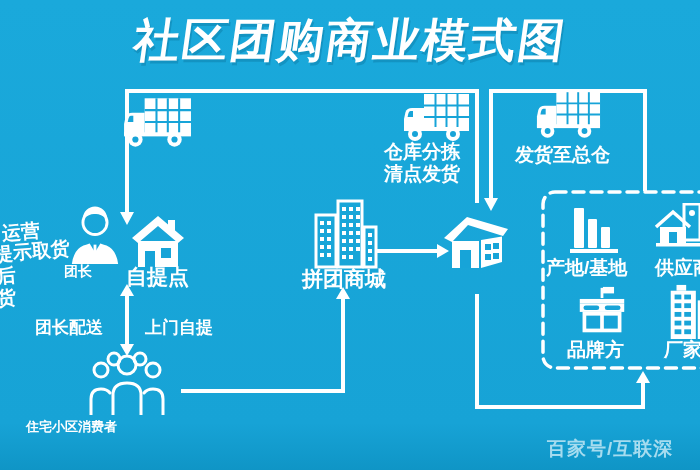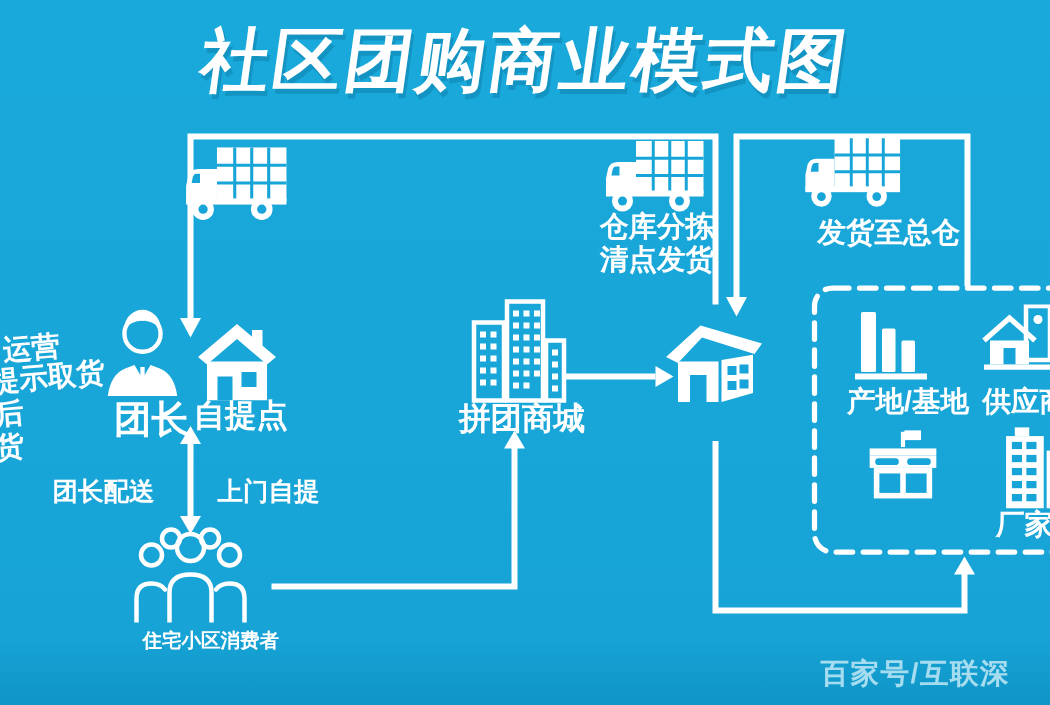--- a/index.html
+++ b/index.html
@@ -10,21 +10,21 @@
     font-family:"Liberation Sans","DejaVu Sans",sans-serif; color:#fff;
   }
   .abs { position:absolute; }
   .title {
     left:0; top:10px; width:700px; text-align:center;
     font-size:46px; font-weight:bold; letter-spacing:2px;
     transform:skewX(-8deg); text-shadow:2px 3px 0 rgba(10,110,150,.35);
     white-space:nowrap;
   }
   .lbl { position:absolute; font-weight:bold; }
-  .center { text-align:right; }
+  .center { text-align:left; }
   .nowrap { white-space:nowrap; }
   .pre { white-space:pre-line; }
   svg.icon { position:absolute; overflow:visible; }
   .ln   { fill:none; stroke:#fff; stroke-width:4; stroke-linejoin:miter; }
   .ah   { fill:#fff; }
   .dash { fill:none; stroke:#fff; stroke-width:3.5; stroke-dasharray:11 7; stroke-linecap:round; }
   .wht  { fill:#fff; }
   .cut  { fill:var(--bg); }
   .stk  { fill:none; stroke:#fff; }
   .wm   { color:#a6dcef; }
@@ -224,21 +224,21 @@
   <div class="lbl center" style="left:384px;top:141px;width:92px;font-size:19px;line-height:21.5px">仓库分拣清点发货</div>
 
   <svg class="icon" style="left:535px;top:91px;width:66px;height:49px">
       <use href="#sym-truck"></use>
     </svg>
   <div class="lbl center nowrap" style="left:515px;top:142px;width:125px;font-size:19px">发货至总仓</div>
 
   <svg class="icon" style="left:68px;top:205px;width:54px;height:60px">
       <use href="#sym-person"></use>
     </svg>
-  <div class="lbl center" style="left:64px;top:263px;width:62px;font-size:25px">团长</div>
+  <div class="lbl center" style="left:64px;top:263px;width:62px;font-size:14px">团长</div>
 
   <svg class="icon" style="left:132px;top:215px;width:52px;height:52px">
       <use href="#sym-house"></use>
     </svg>
   <div class="lbl center" style="left:126px;top:263px;width:66px;font-size:21px">自提点</div>
 
   <svg class="icon" style="left:314px;top:199px;width:64px;height:70px">
       <use href="#sym-buildings"></use>
     </svg>
   <div class="lbl center" style="left:302px;top:265px;width:88px;font-size:21px">拼团商城</div>
@@ -253,20 +253,21 @@
   <div class="lbl center nowrap" style="left:546px;top:255px;width:100px;font-size:19px">产地/基地</div>
 
   <svg class="icon" style="left:654px;top:203px;width:50px;height:50px">
       <use href="#sym-housepin"></use>
     </svg>
   <div class="lbl nowrap" style="left:655px;top:255px;font-size:19px">供应商</div>
 
   <svg class="icon" style="left:577px;top:285px;width:50px;height:52px">
       <use href="#sym-storefront"></use>
     </svg>
+  <div class="lbl center nowrap" style="left:567px;top:337px;width:70px;font-size:19px">品牌方</div>
 
   <svg class="icon" style="left:668px;top:283px;width:46px;height:56px">
       <use href="#sym-factory"></use>
     </svg>
   <div class="lbl nowrap" style="left:664px;top:337px;font-size:19px">厂家</div>
 
   <div class="lbl nowrap" style="left:35px;top:316px;font-size:17px">团长配送</div>
   <div class="lbl nowrap" style="left:145px;top:316px;font-size:17px">上门自提</div>
 
   <svg class="icon" style="left:87px;top:349px;width:80px;height:66px">

